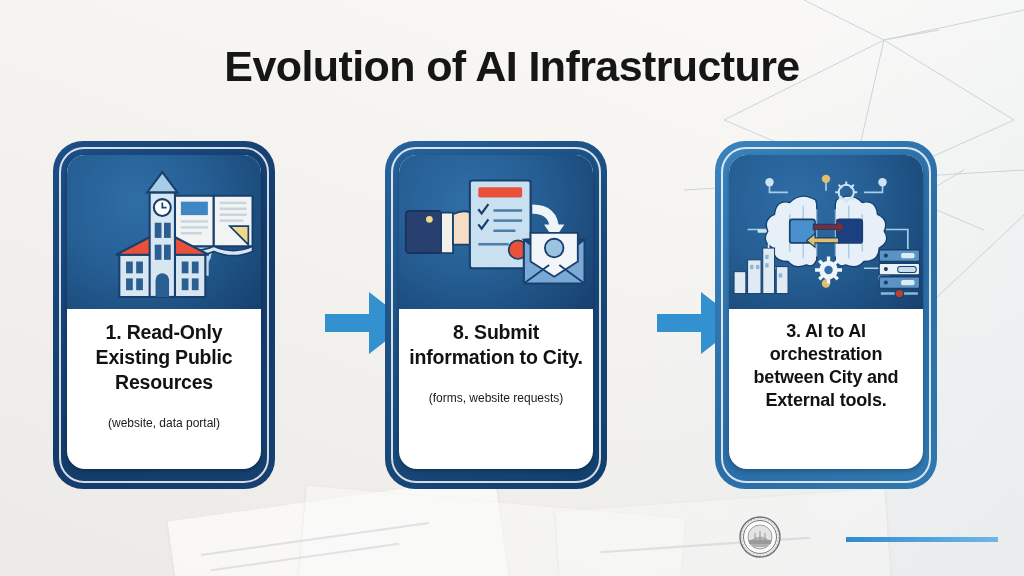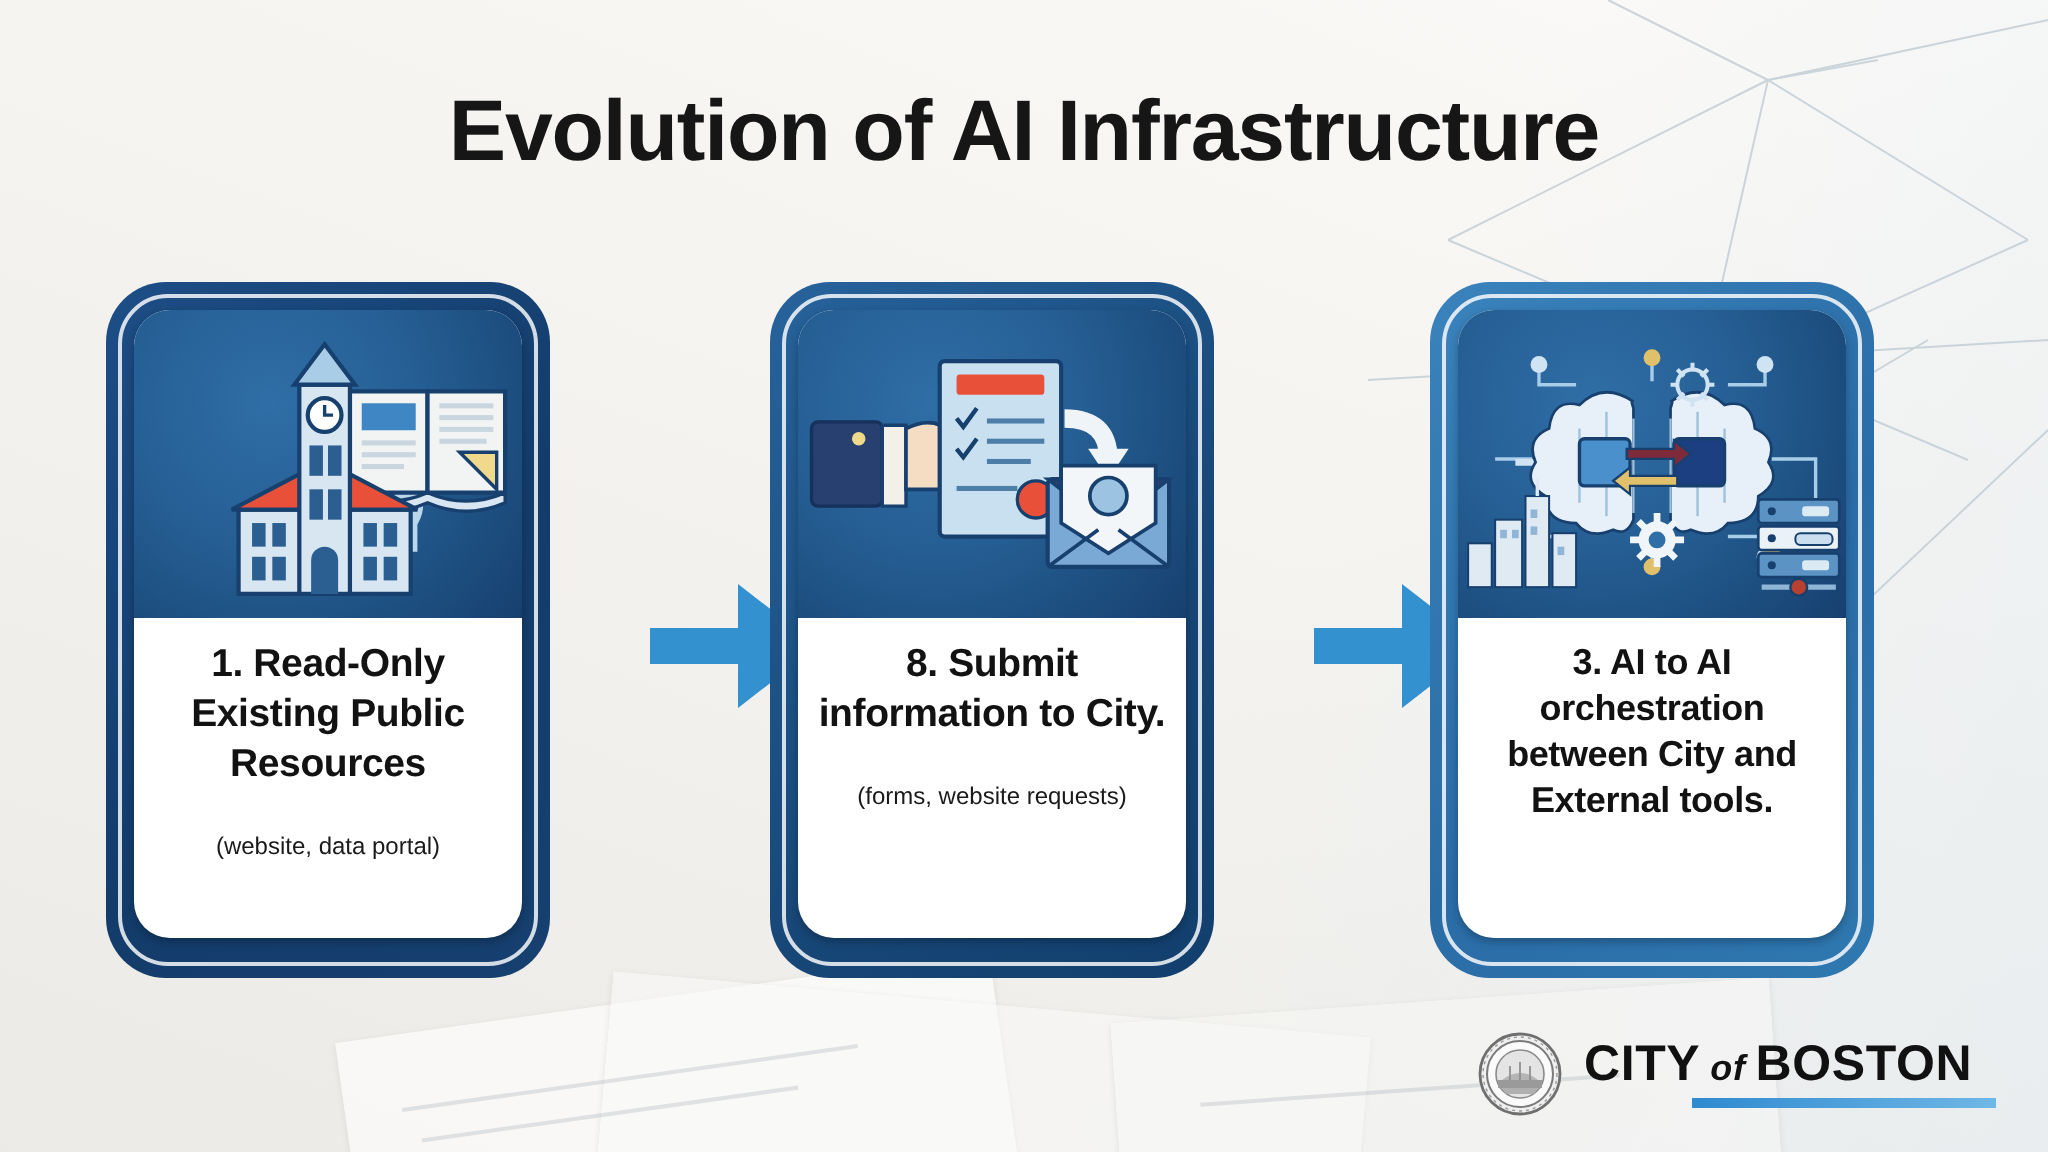--- a/index.html
+++ b/index.html
@@ -315,22 +315,17 @@
       <path d="M12 24 q9 -7 18 0 z" fill="#b5b5b5"></path>
       <g stroke="#8f8f8f" stroke-width=".9">
           <path d="M16 24 v-7 M21 24 v-9 M26 24 v-7"></path>
         </g>
       <path d="M12 28 h18 l-2 3 h-14 z" fill="#b0b0b0"></path>
       <g stroke="#9a9a9a" stroke-width=".7" fill="none">
         <circle cx="21" cy="21" r="18.5" stroke-dasharray="1.5 2"></circle>
       </g>
     </svg>
     <div class="logotext">
-      <div class="logorow">
-        <span>CITY</span>
-        <span class="of">of</span>
-        <span>BOSTON</span>
-      </div>
       <div class="bar"></div>
     </div>
   </div>
 
 </div>
 
 </body></html>

